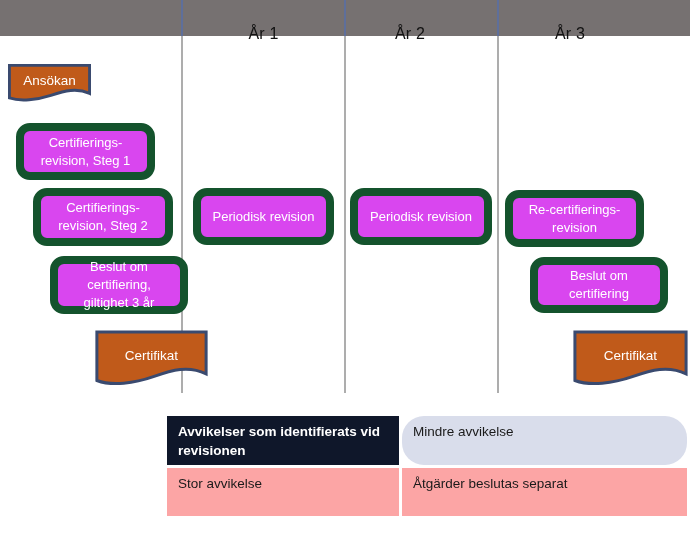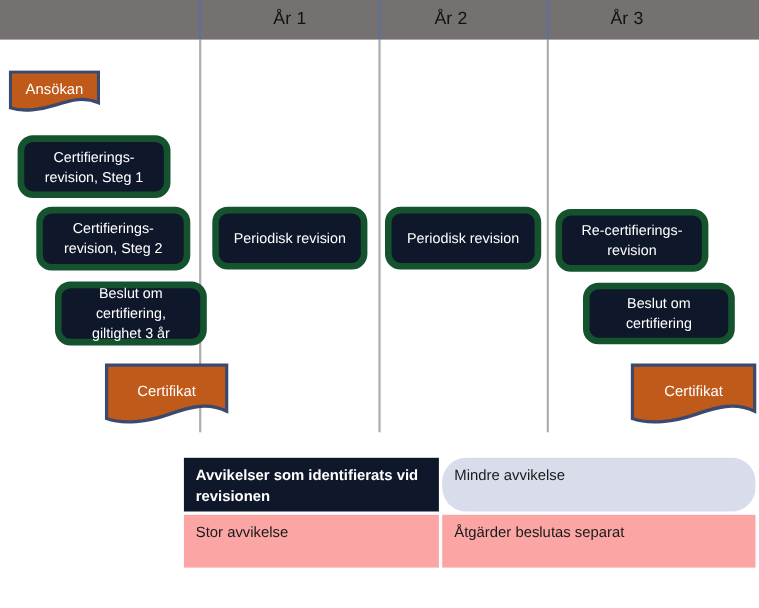--- a/index.html
+++ b/index.html
@@ -4,29 +4,29 @@
 <style>
   html,body{margin:0;padding:0;background:#fff;}
   #stage{
     position:relative;width:690px;height:553px;background:#ffffff;
     font-family:"Liberation Sans", sans-serif;overflow:hidden;
   }
   
   .header-bar{position:absolute;left:0;top:0;width:690px;height:36px;background:#767171;}
   .header-divider{position:absolute;top:0;width:2px;height:36px;background:#5E6F9B;}
   .header-label{
-    position:absolute;top:0;height:36px;display:flex;align-items:center;justify-content:center;
+    position:absolute;top:16px;height:36px;display:flex;align-items:center;justify-content:center;
     font-size:16px;color:#111111;font-weight:500;letter-spacing:.2px;
   }
   
   .vline{position:absolute;top:36px;width:2px;height:357px;background:#ADADAD;z-index:0;}
   
   .process{
     position:absolute;z-index:1;box-sizing:border-box;
-    background:#0f172a;border:6px solid #14532d;border-radius:14px;
+    background:#d946ef;border:8px solid #14532d;border-radius:14px;
     display:flex;align-items:center;justify-content:center;
     color:#ffffff;font-size:13px;line-height:1.38;text-align:center;white-space:pre-line;
   }
   
   .doc{position:absolute;z-index:1;}
   .doc svg{position:absolute;left:0;top:0;width:100%;height:100%;}
   .doc-label{
     position:absolute;left:0;top:0;right:0;bottom:0;padding-bottom:11px;
     display:flex;align-items:center;justify-content:center;
     color:#ffffff;font-size:13.5px;text-align:center;

